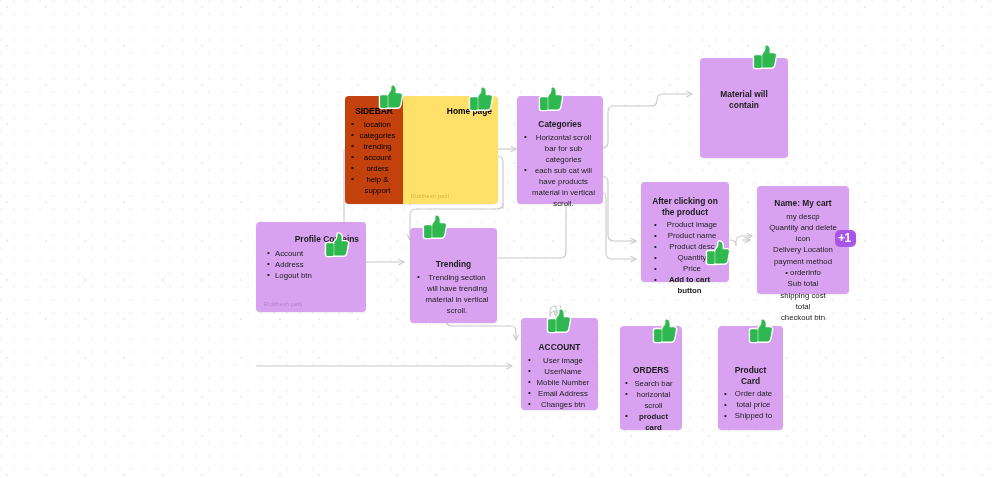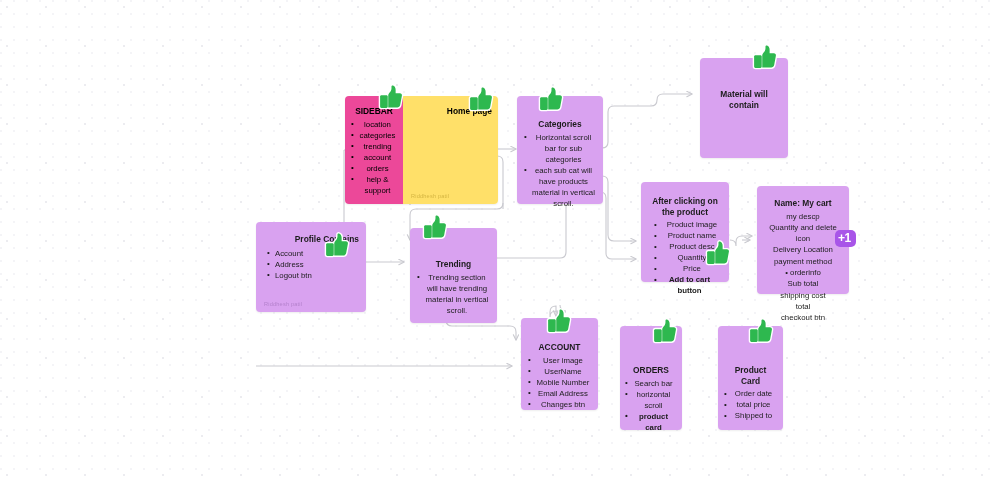--- a/index.html
+++ b/index.html
@@ -89,21 +89,21 @@
     border-radius: 5px;
     padding: 2px 5px 3px 3px;
     line-height: 1;
     letter-spacing: -0.5px;
   }
 
   
   #block-home { position: absolute; display: flex; border-radius: 4px; overflow: hidden;
                 box-shadow: 0 1px 2px rgba(0,0,0,0.07); }
   #block-home .pane { position: relative; padding: 10px 6px 8px; }
-  #block-home .pane.green { background: #ec4899; width: 58px; }
+  #block-home .pane.green { background: #c2410c; width: 58px; }
   #block-home .pane.yellow { background: #ffe069; width: 95px; padding-left: 9px; }
 </style>
 </head>
 <body>
 
 <div id="board">
 
   <svg class="conn" viewBox="0 0 995 478" xmlns="http://www.w3.org/2000/svg">
     <defs>
       <marker id="ah" markerWidth="7" markerHeight="7" refX="5.2" refY="3" orient="auto">

